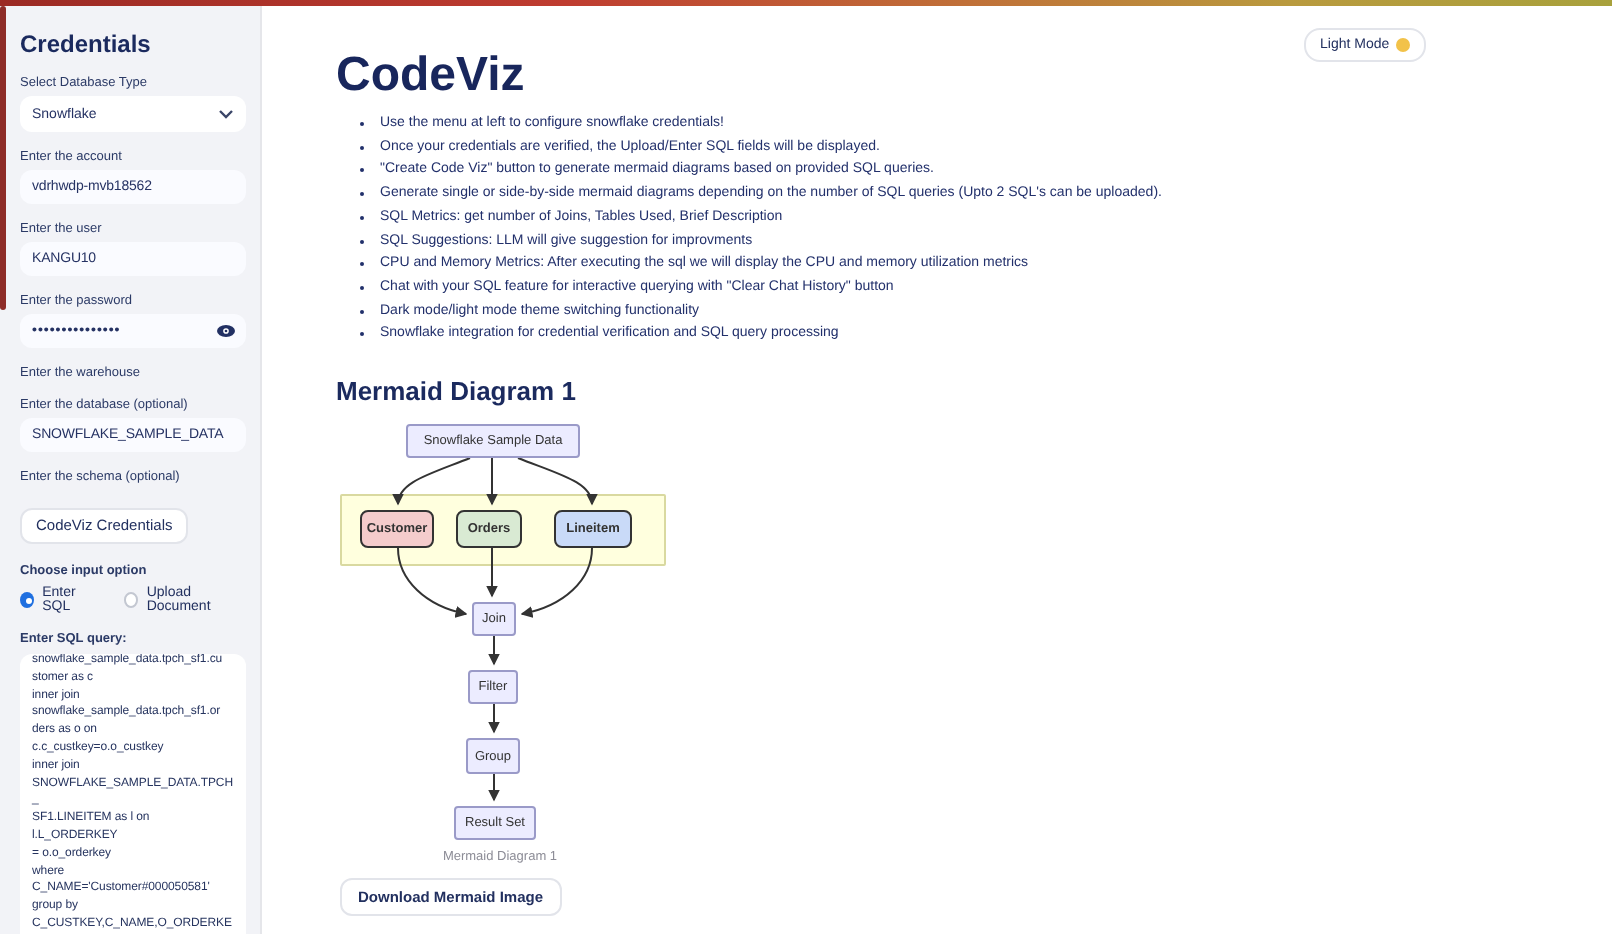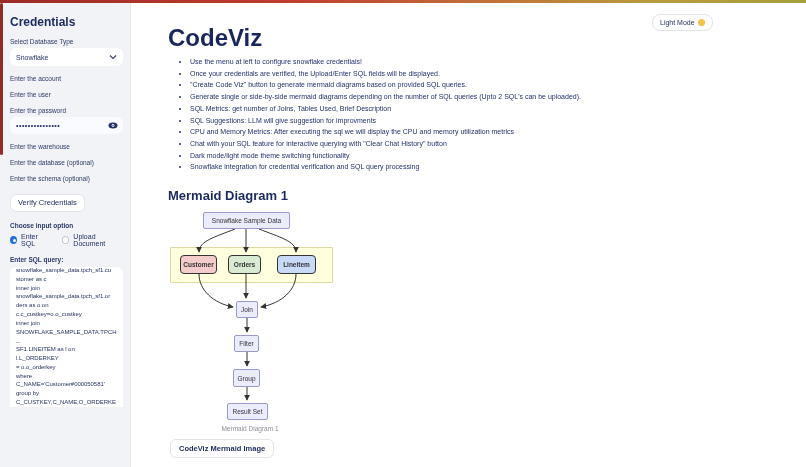--- a/index.html
+++ b/index.html
@@ -86,40 +86,43 @@
 
       <div class="sb-label">Select Database Type</div>
       <div class="sb-select">
         <span class="val">Snowflake</span>
         <svg width="8" height="6" viewBox="0 0 8 6">
           <polyline points="1,1.5 4,4.5 7,1.5" fill="none" stroke="#3a4568" stroke-width="1.2"></polyline>
         </svg>
       </div>
 
       <div class="sb-label">Enter the account</div>
+      <input class="sb-input" value="vdrhwdp-mvb18562" style="">
 
       <div class="sb-label">Enter the user</div>
+      <input class="sb-input" value="KANGU10" style="">
 
       <div class="sb-label">Enter the password</div>
       <div class="pw-wrap">
         <input class="sb-input" value="•••••••••••••••" style="">
         <svg class="eye" viewBox="0 0 12 9">
           <ellipse cx="6" cy="4.5" rx="5.4" ry="3.6" fill="#223063"></ellipse>
           <circle cx="6" cy="4.5" r="1.7" fill="#fff"></circle>
           <circle cx="6" cy="4.5" r="0.8" fill="#223063"></circle>
         </svg>
       </div>
 
       <div class="sb-label">Enter the warehouse</div>
 
       <div class="sb-label">Enter the database (optional)</div>
+      <input class="sb-input" value="SNOWFLAKE_SAMPLE_DATA" style="">
 
       <div class="sb-label">Enter the schema (optional)</div>
 
-      <button class="btn verify-btn">Verify Credentials</button>
+      <button class="btn verify-btn">CodeViz Credentials</button>
 
       <div class="radio-label">Choose input option</div>
       <div class="radio-row">
         <div class="radio-item">
           <span class="radio-circle sel"></span>
           <span class="radio-text">Enter SQL</span>
         </div>
         <div class="radio-item">
           <span class="radio-circle"></span>
           <span class="radio-text">Upload Document</span>
@@ -195,15 +198,15 @@
     <div class="dnode table n-orders">Orders</div>
     <div class="dnode table n-lineitem">Lineitem</div>
     <div class="dnode n-join">Join</div>
     <div class="dnode n-filter">Filter</div>
     <div class="dnode n-group">Group</div>
     <div class="dnode n-result">Result Set</div>
   </div>
 
   <div class="diagram-caption">Mermaid Diagram 1</div>
 
-  <button class="btn download-btn">CodeViz Mermaid Image</button>
+  <button class="btn download-btn">Download Mermaid Image</button>
 
 </div>
 
 </body></html>

